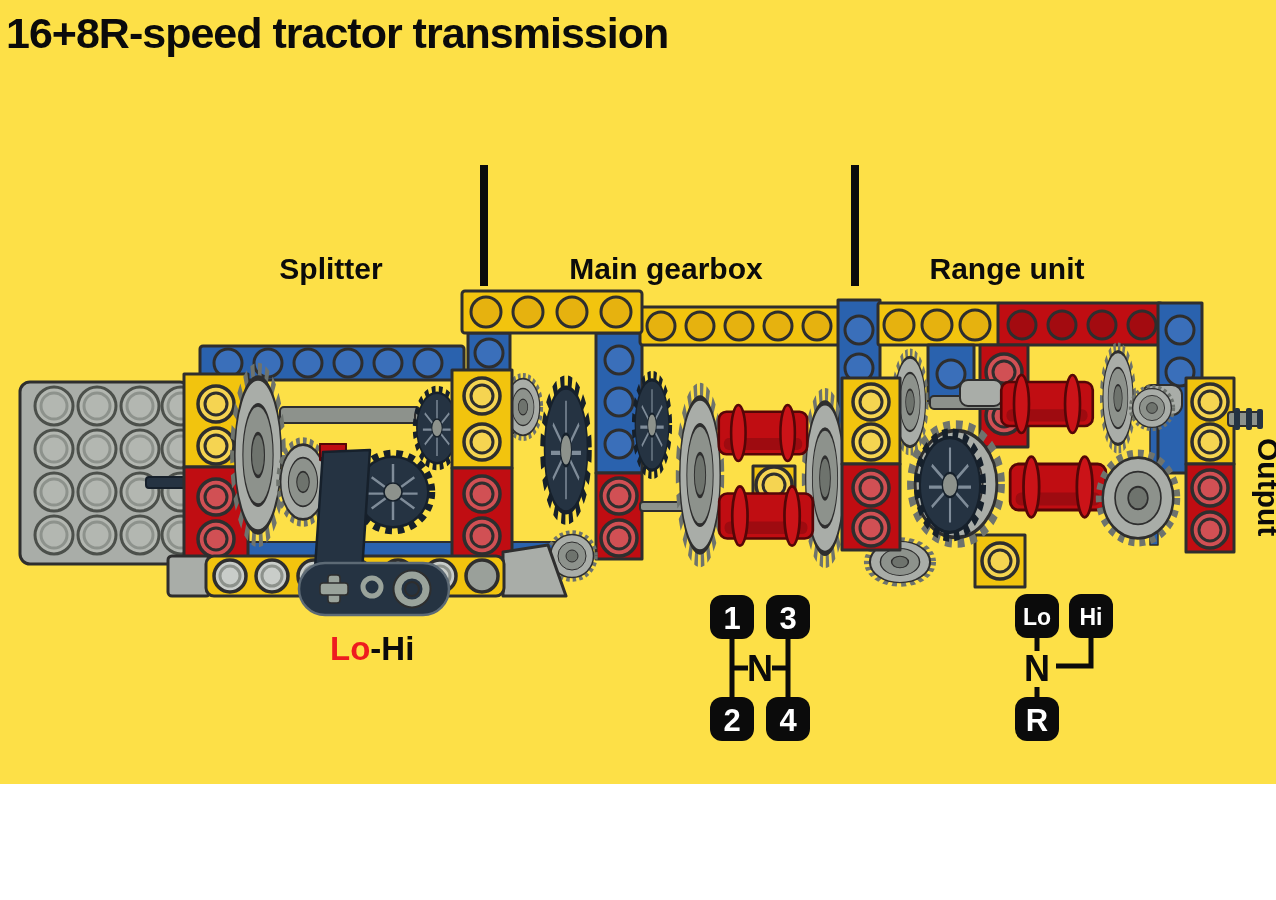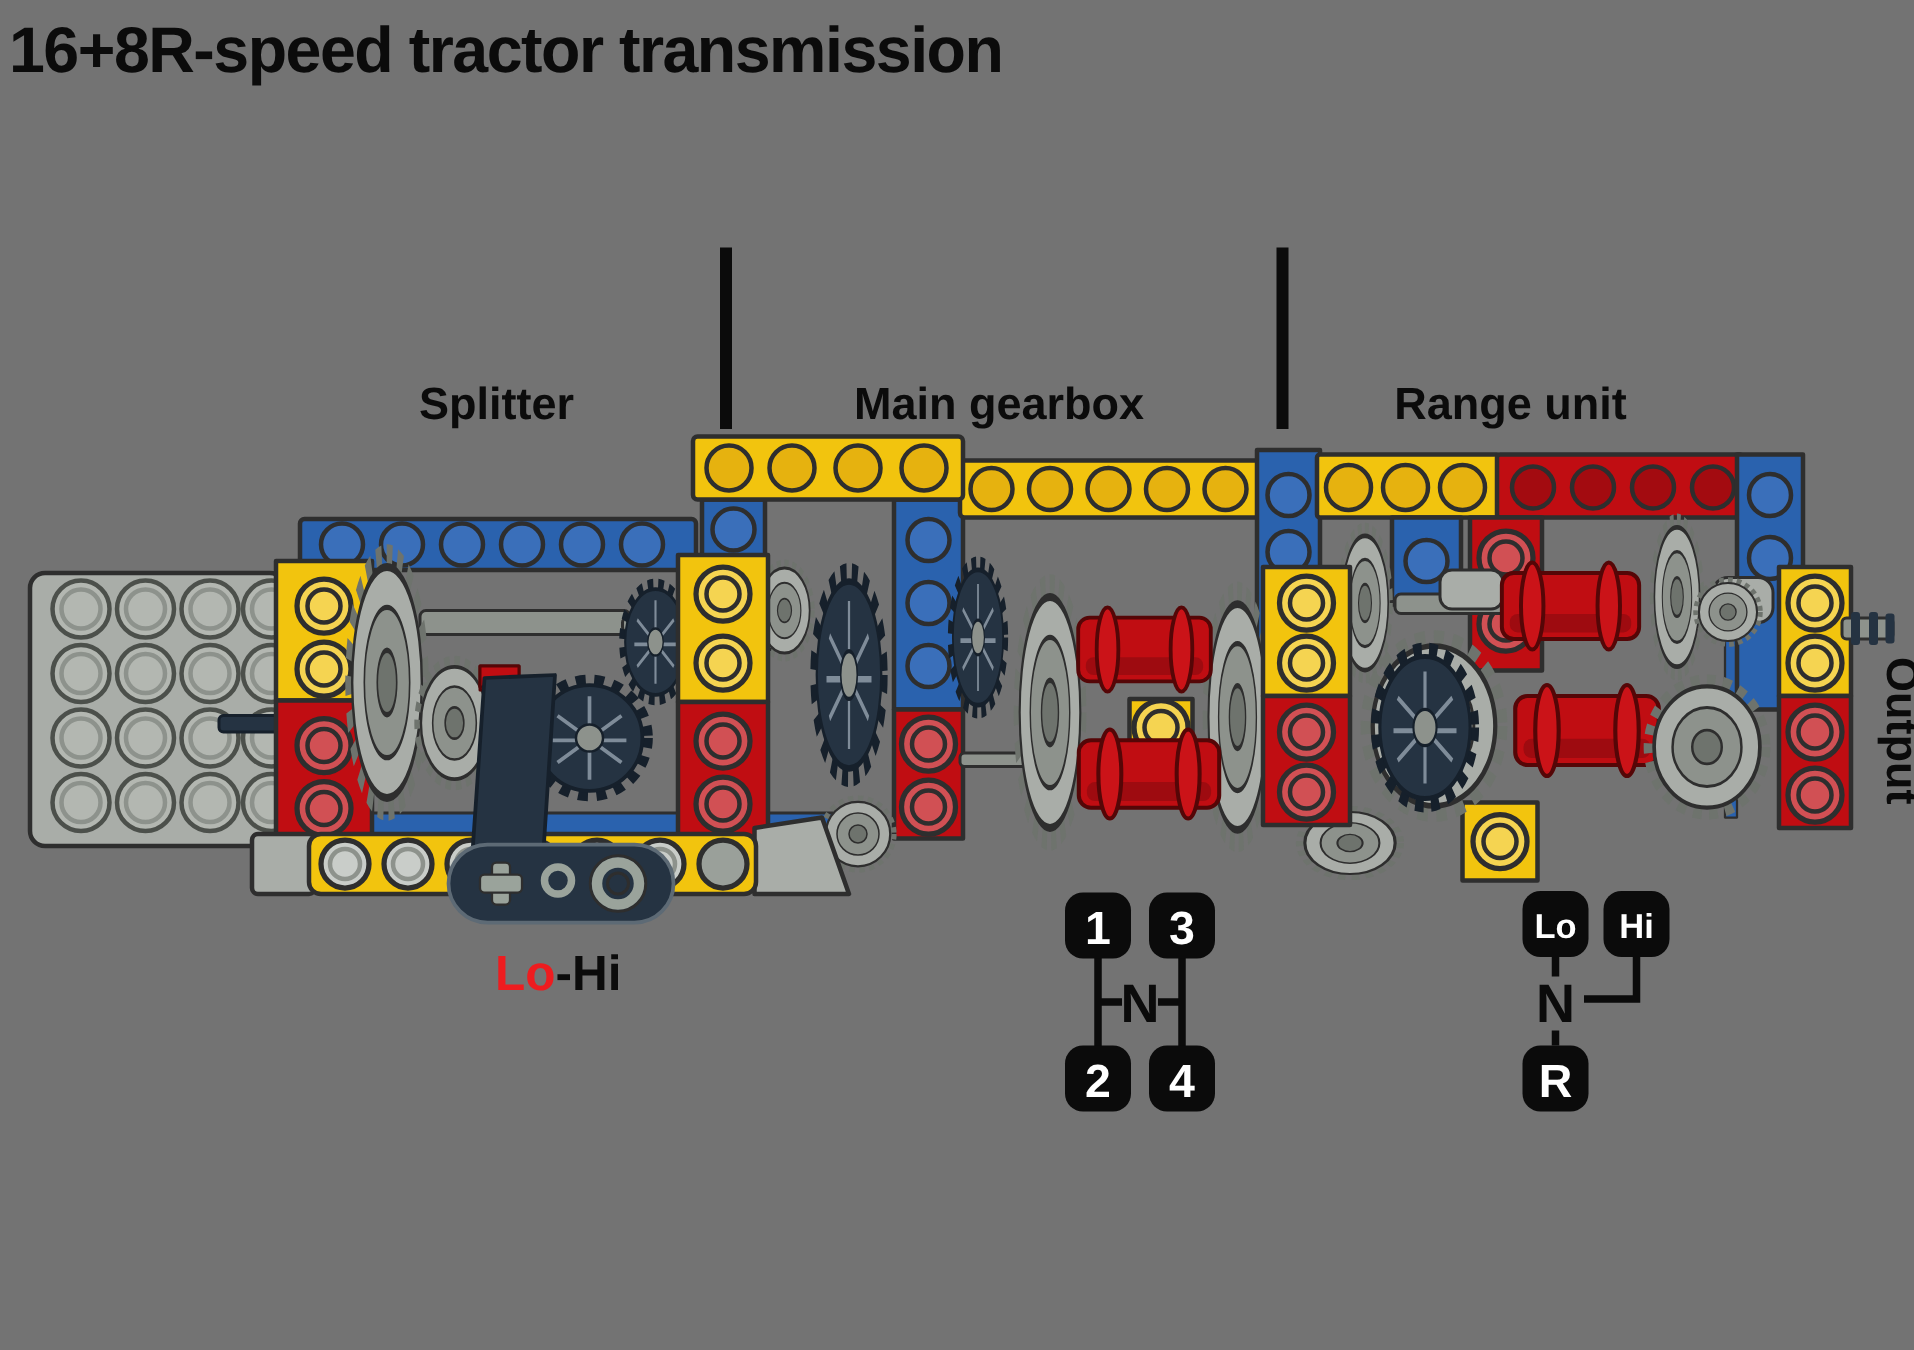--- a/index.html
+++ b/index.html
@@ -1,17 +1,17 @@
 <!DOCTYPE html>
 <html style="--yellow: #f2c40e; --yellow_stud: #e6b20f; --blue: #2a62ae; --blue_stud: #3a6fba; --red: #c00d12; --red_stud: #a30b10; --lo_red: #ee1c1f; --gray: #a9ada8; --gray_mid: #8d928c; --gray_dark: #6e736d; --navy: #253342; --navy_deep: #16202b; --outline: #2e2e2e; --ink: #0b0b0b;"><head>
 <meta charset="utf-8">
 <style>
   html,body{margin:0;padding:0;background:#fff;}
   body{width:1276px;height:900px;overflow:hidden;font-family:"Liberation Sans",sans-serif;}
-  .stage{position:relative;width:1276px;height:900px;background:#737373;}
+  .stage{position:relative;width:1276px;height:784px;background:#fde047;}
   svg{display:block;}
   text{font-family:"Liberation Sans",sans-serif;}
   .title-text{font-size:43px;font-weight:bold;letter-spacing:-1px;fill:var(--ink);}
   .section-label{font-size:30px;font-weight:bold;fill:var(--ink);text-anchor:middle;}
   .output-label{font-size:30px;font-weight:bold;fill:var(--ink);}
   .lohi-label{font-size:33px;font-weight:bold;}
   .shift-digit{font-size:31px;font-weight:bold;fill:#fff;text-anchor:middle;}
   .shift-small{font-size:23px;font-weight:bold;fill:#fff;text-anchor:middle;}
   .shift-n{font-size:36px;font-weight:bold;fill:var(--ink);text-anchor:middle;}
   .shift-line{stroke:var(--ink);stroke-width:5;fill:none;}

